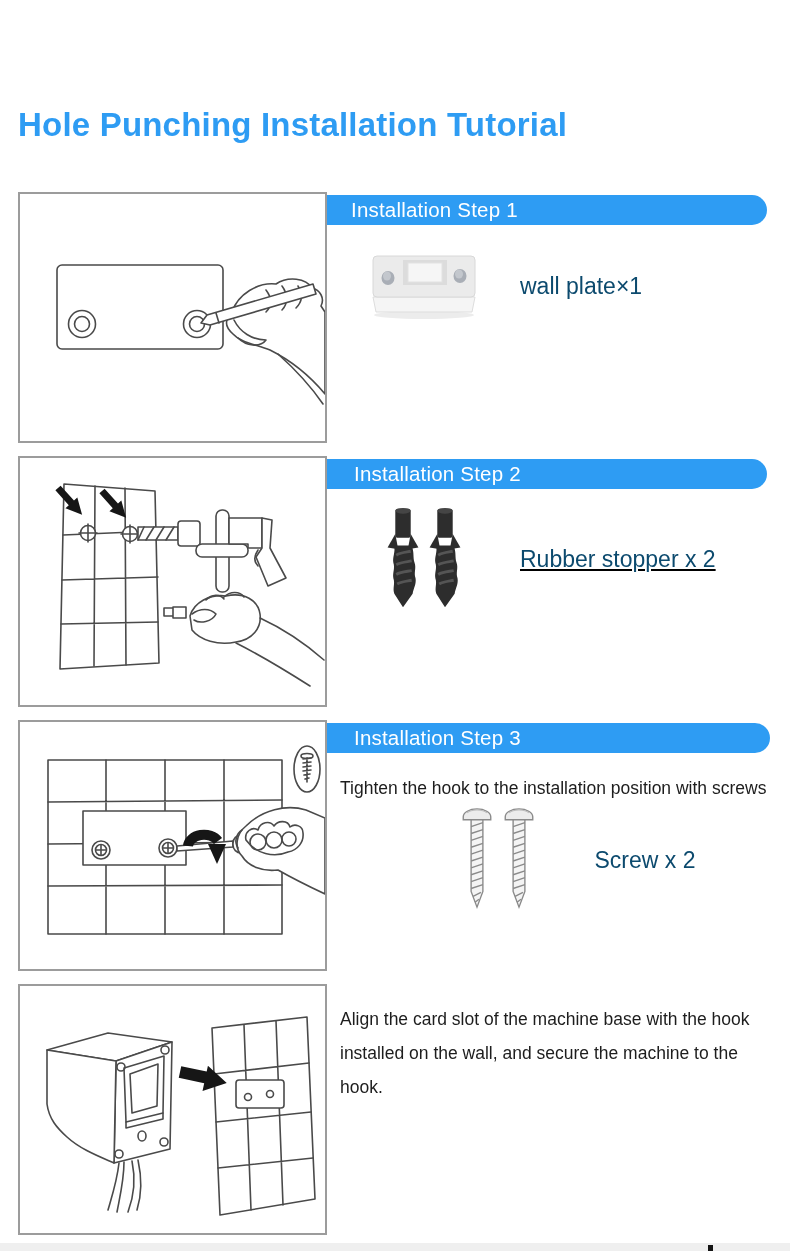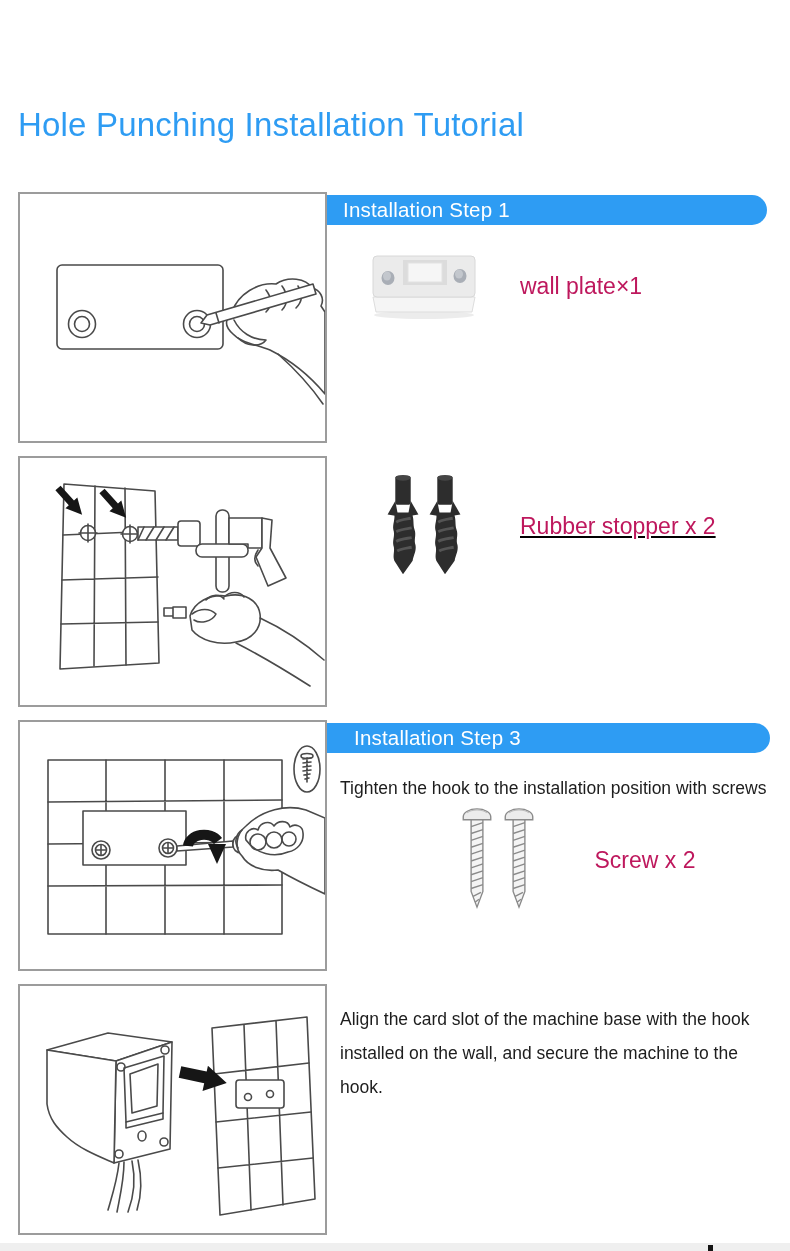--- a/index.html
+++ b/index.html
@@ -3,46 +3,46 @@
 <meta charset="utf-8">
 <style>
   * { margin:0; padding:0; box-sizing:border-box; }
   html,body { background:#fff; }
   .page {
     position:relative; width:790px; height:1251px; overflow:hidden;
     background:#fff; font-family:"Liberation Sans", sans-serif;
   }
   .page-title {
     position:absolute; top:106px; left:18px;
-    font-size:33px; font-weight:400; color:#2e9cf3; letter-spacing:0.2px;
+    font-size:33px; font-weight:700; color:#2e9cf3; letter-spacing:0.2px;
   }
   .rows { position:absolute; top:192px; left:18px; width:749px; }
   .row { display:flex; margin-bottom:13px; height:251px; }
   .illus-box {
     width:309px; height:251px; border:2px solid #9c9c9c; background:#fff;
     flex:none; overflow:hidden;
   }
   .illus-box svg { display:block; }
   .right-col { flex:1; position:relative; }
   .step-banner {
     margin-top:3px; height:30px; line-height:30px;
     background:#2e9cf3; color:#ffffff; font-size:20.5px;
-    border-radius:0 16px 16px 0; padding-left:16px; letter-spacing:0.2px;
+    border-radius:0 16px 16px 0; padding-left:24px; letter-spacing:0.2px;
   }
   .row.r2 .step-banner, .row.r3 .step-banner, .row.r4 .step-banner { padding-left:27px; }
   .step-desc {
     margin:18px 0 0 13px; width:430px;
     font-size:17.5px; line-height:34px; color:#1d1d1d;
   }
   .product-row { display:flex; align-items:center; }
   .product-row.p1 { margin-top:24px; }
   .product-row.p2 { margin-top:16px;text-decoration:underline; }
   .product-row.p3 { margin-top:0px;justify-content:center; }
   .product-figure { width:193px; display:flex; justify-content:center; align-items:center; gap:8px; flex:none; }
-  .product-label { font-size:23px; color:#be185d; white-space:nowrap; }
+  .product-label { font-size:23px; color:#0c4a6e; white-space:nowrap; }
   .bottom-strip { position:absolute; left:0; top:1243px; width:790px; height:8px; background:#efefef; }
   .bottom-dot { position:absolute; left:708px; top:1245px; width:5px; height:6px; background:#141414; }
   .ln { stroke:#4a4a4a; stroke-width:1.6; fill:none; stroke-linecap:round; stroke-linejoin:round; }
   .lnf { stroke:#4a4a4a; stroke-width:1.6; fill:#ffffff; stroke-linecap:round; stroke-linejoin:round; }
   .blk { fill:#161616; stroke:none; }
 </style>
 </head>
 <body>
 
 <div class="page">
@@ -111,20 +111,21 @@
           <path class="lnf" d="M242,60 L252,62 L250,90 L266,120 L248,128 L236,99 L242,90 Z"></path>
           <path class="ln" d="M238,92 C234,98 234,104 238,108"></path>
           <rect x="144" y="150" width="10" height="8" class="lnf"></rect>
           <rect x="153" y="149" width="13" height="11" class="lnf"></rect>
           <path class="lnf" d="M170,158 C174,144 190,136 206,138 C224,134 238,142 240,156 C242,170 232,182 216,184 C198,188 180,182 172,172 Z"></path>
           <path class="ln" d="M186,142 C192,136 200,136 204,141 M204,139 C210,133 220,133 224,139 M172,156 C180,150 190,150 196,156 C192,164 180,166 174,162"></path>
           <path class="ln" d="M240,160 C266,172 288,188 304,202 M216,185 C242,198 268,214 290,228"></path>
         </svg>
       </div>
       <div class="right-col">
+        <div class="step-banner">Installation Step 2</div>
         <div class="product-row p2">
           <div class="product-figure">
             <svg width="34" height="108" viewBox="0 0 34 112">
               <rect x="9" y="4" width="16" height="30" rx="3" fill="#2d2d2d"></rect>
               <ellipse cx="17" cy="6" rx="8" ry="3" fill="#454545"></ellipse>
               <polygon points="9,30 1,44 12,46" fill="#2d2d2d"></polygon>
               <polygon points="25,30 33,44 22,46" fill="#2d2d2d"></polygon>
               <path d="M8,42 L26,42 C29,50 27,54 29,60 C31,66 28,70 30,76 C31,82 28,86 27,92 L17,106 L8,92 C6,86 9,82 7,76 C6,70 9,66 7,60 C6,54 9,50 8,42 Z" fill="#2d2d2d"></path>
               <path d="M10,52 C15,49 20,49 25,48 M10,62 C15,59 21,59 26,58 M10,72 C15,69 21,69 26,68 M11,82 C16,79 21,79 26,78" stroke="#555555" stroke-width="3" fill="none"></path>
             </svg>

